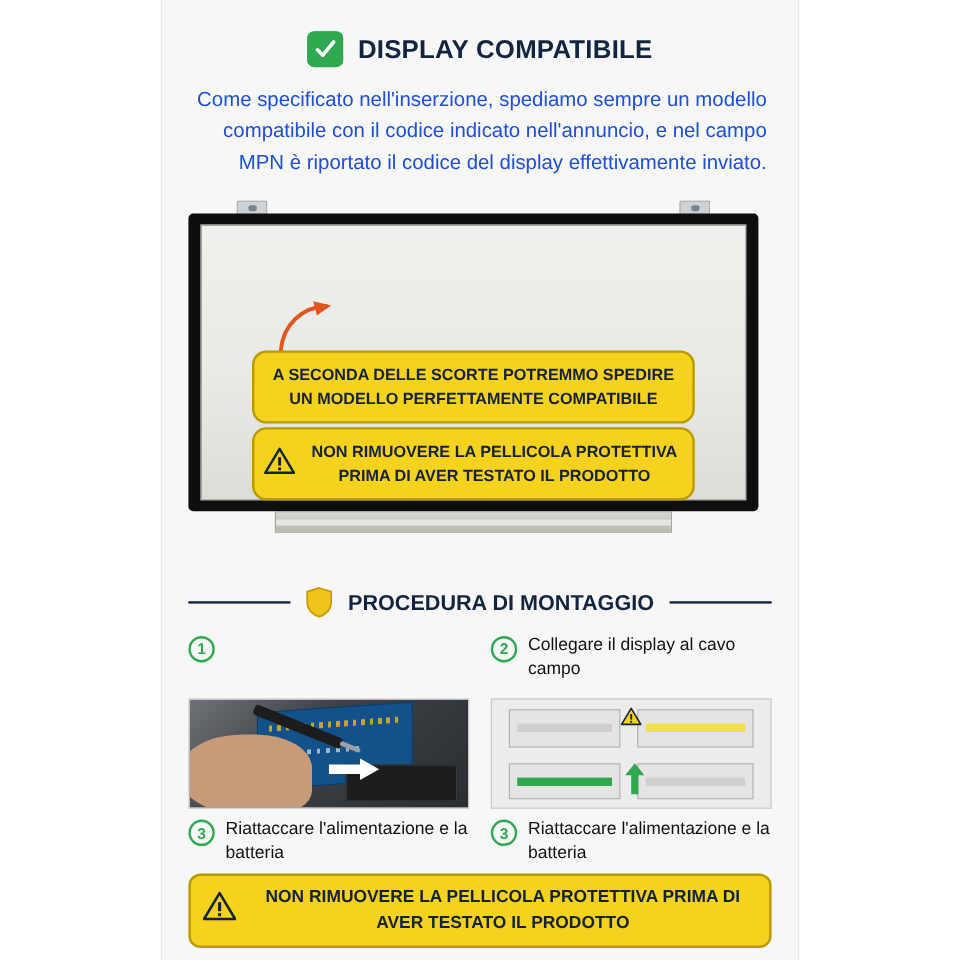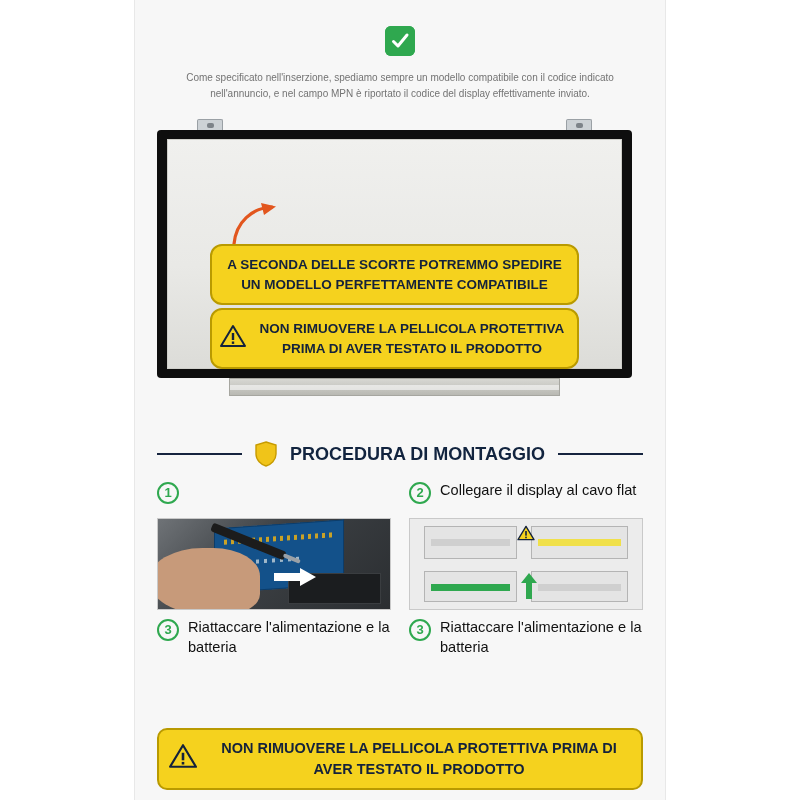--- a/index.html
+++ b/index.html
@@ -39,24 +39,24 @@
     display: flex; align-items: center; justify-content: center;
     box-shadow: inset 0 0 0 2px #2fa84f;
   }
   .check-box svg { display: block; }
   .head-title {
     font-size: 21.5px; font-weight: bold; color: #12243f;
     letter-spacing: .2px;
   }
   .intro {
     margin: 14px 26px 0 26px;
-    text-align: center;
-    font-size: 10px;
+    text-align: right;
+    font-size: 17px;
     line-height: 1.55;
-    color: #737373;
+    color: #1d4ed8;
   }
 
   
   .display-wrap {
     position: relative;
     margin: 18px 33px 0 22px;
     height: 300px;
   }
   .tab {
     position: absolute; top: 0; width: 26px; height: 12px;
@@ -205,20 +205,21 @@
   <div class="side right"></div>
 
   <div class="content">
 
     <div class="head-row">
       <span class="check-box">
         <svg width="20" height="20" viewBox="0 0 20 20" aria-hidden="true">
           <path d="M3.5 10.5 L8 15 L17 4" fill="none" stroke="#ffffff" stroke-width="3" stroke-linecap="round" stroke-linejoin="round"></path>
         </svg>
       </span>
+      <div class="head-title">DISPLAY COMPATIBILE</div>
     </div>
 
     <div class="intro">Come specificato nell'inserzione, spediamo sempre un modello compatibile con il codice indicato nell'annuncio, e nel campo MPN è riportato il codice del display effettivamente inviato.</div>
 
     <div class="display-wrap">
       <div class="tab l">
           <span class="hole"></span>
         </div>
       <div class="tab r">
           <span class="hole"></span>
@@ -264,21 +265,21 @@
     </div>
 
     <div class="grid">
 
       <div class="step">
         <span class="num">1</span>
       </div>
 
       <div class="step">
         <span class="num">2</span>
-        <span>Collegare il display al cavo flat</span>
+        <span>Collegare il display al cavo campo</span>
       </div>
 
       <div class="photo a">
         <div class="pcb"></div>
         <div class="batt"></div>
         <div class="tool"></div>
         <div class="hand"></div>
         <span class="wharrow">
           <svg width="42" height="18" viewBox="0 0 42 18" aria-hidden="true">
             <path d="M0 5 H26 V0 L42 9 L26 18 V13 H0 Z" fill="#ffffff"></path>

